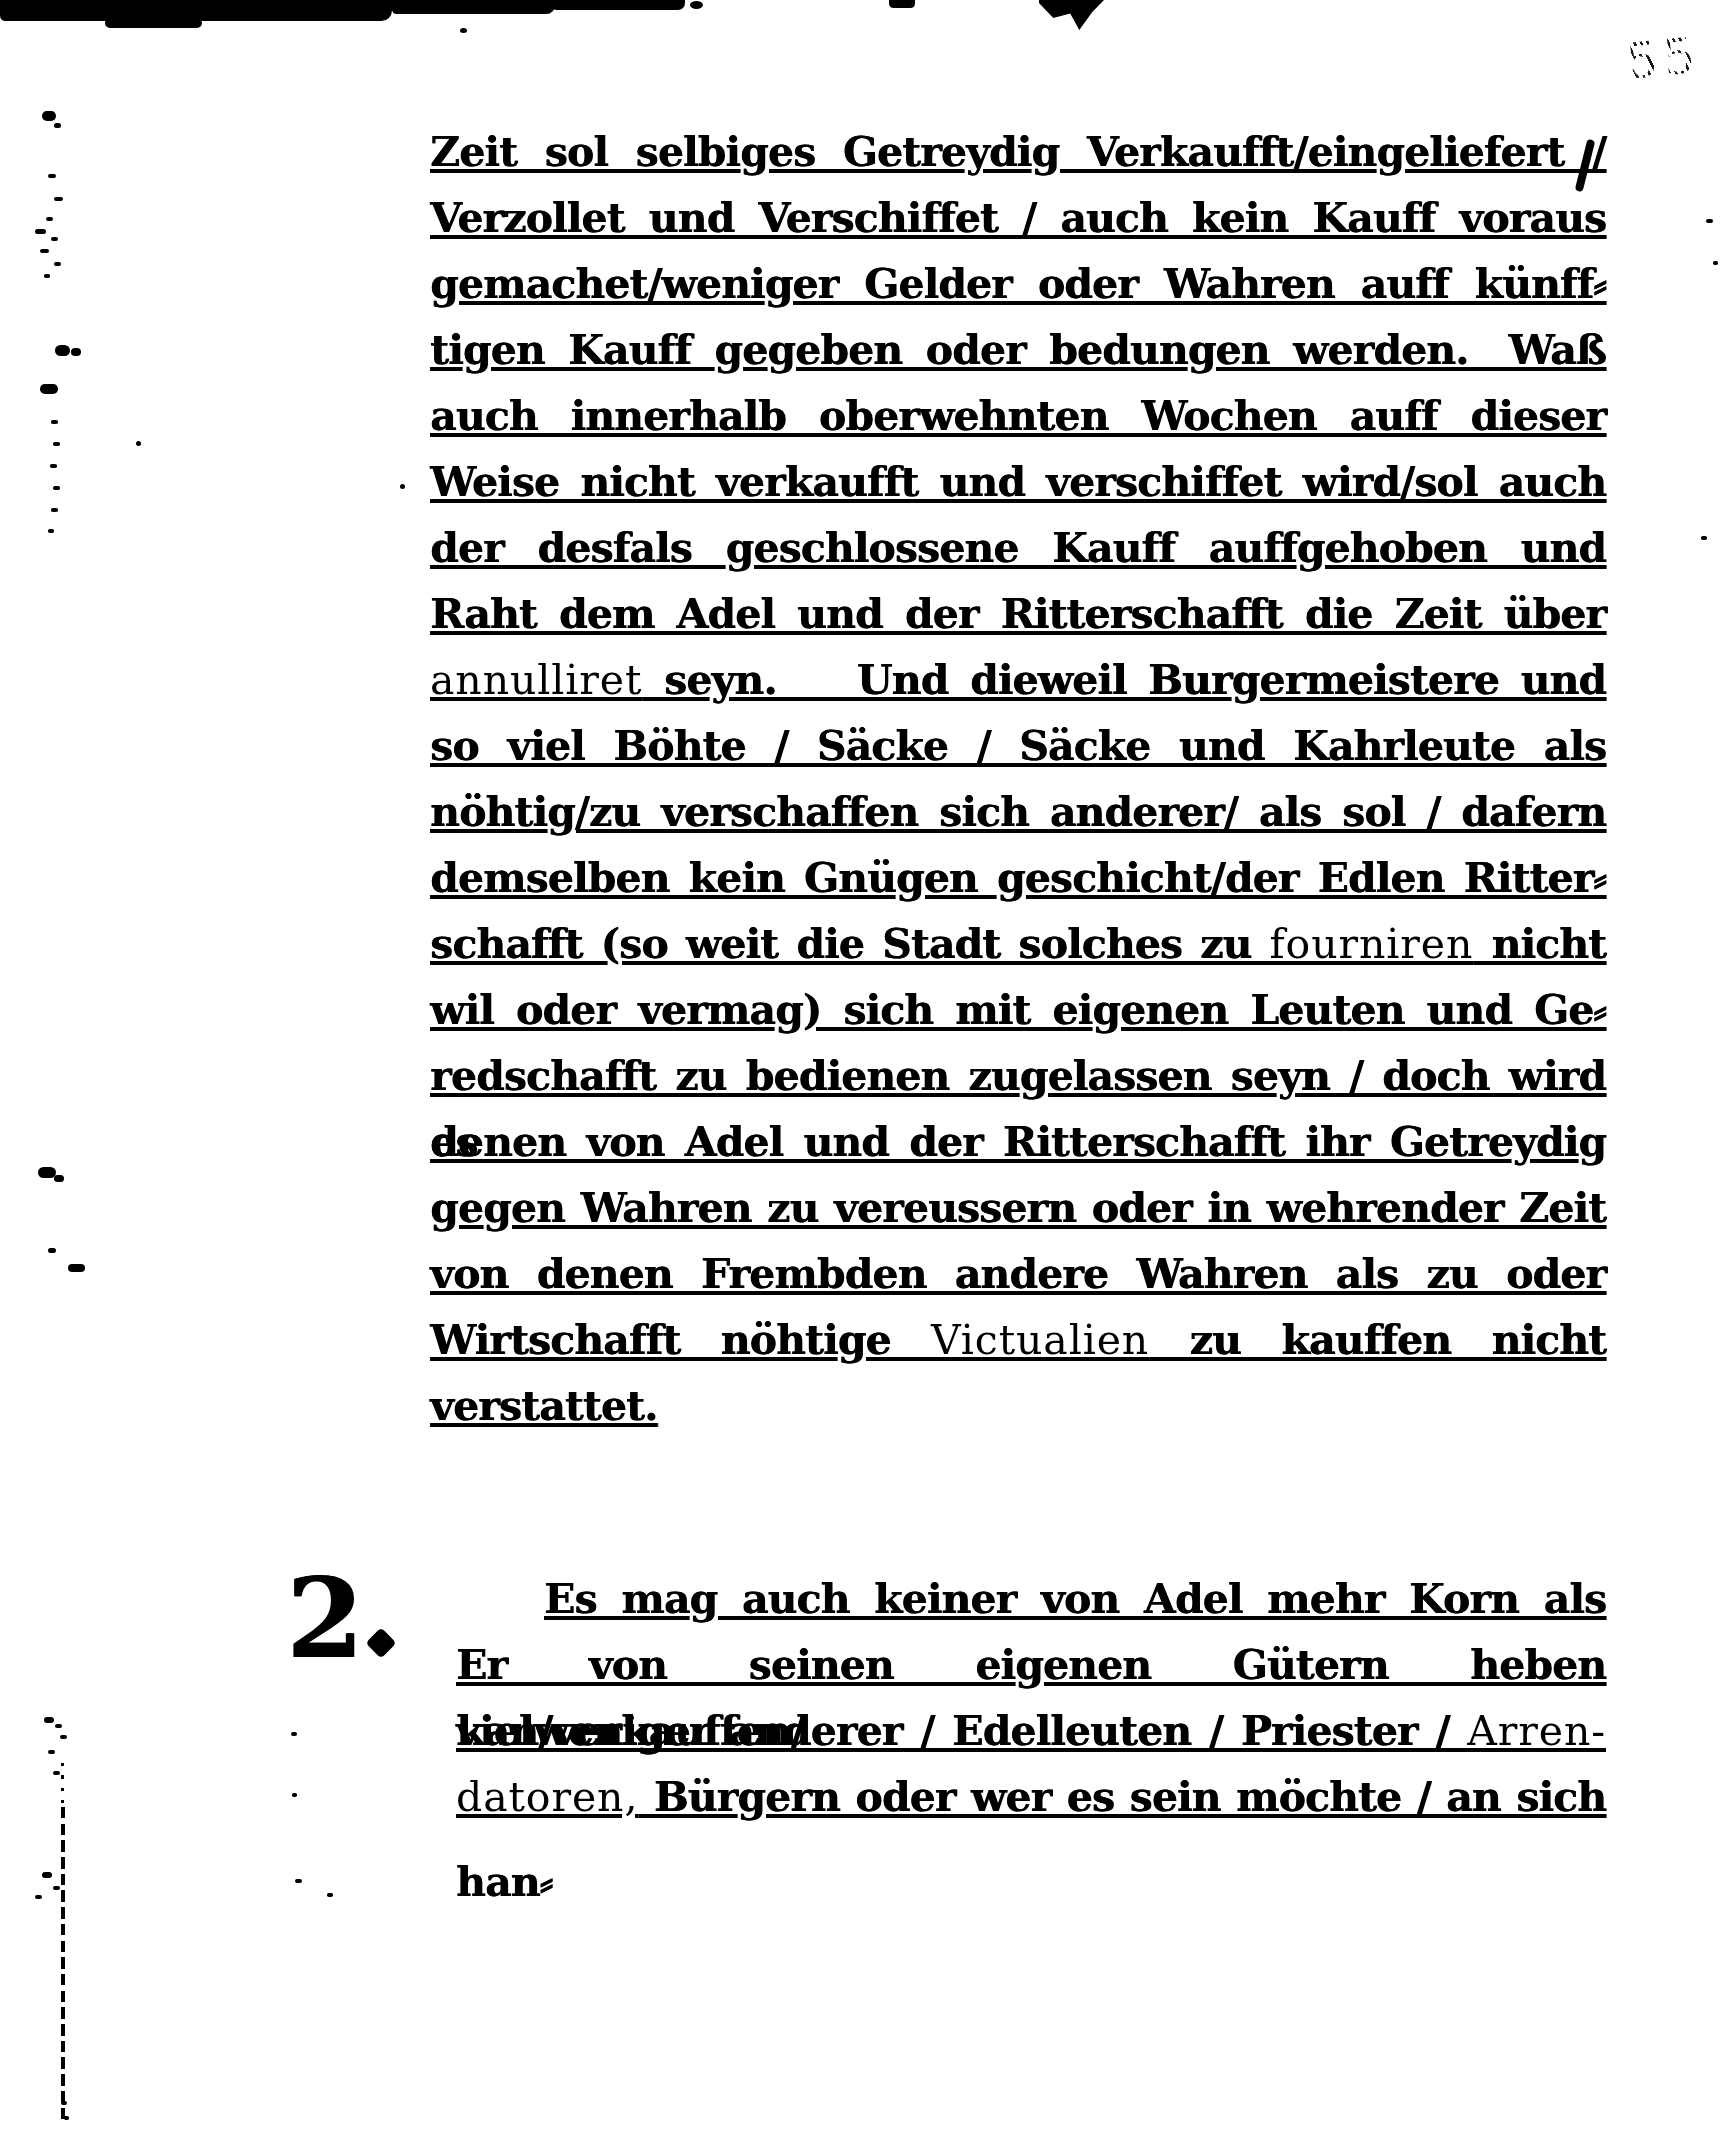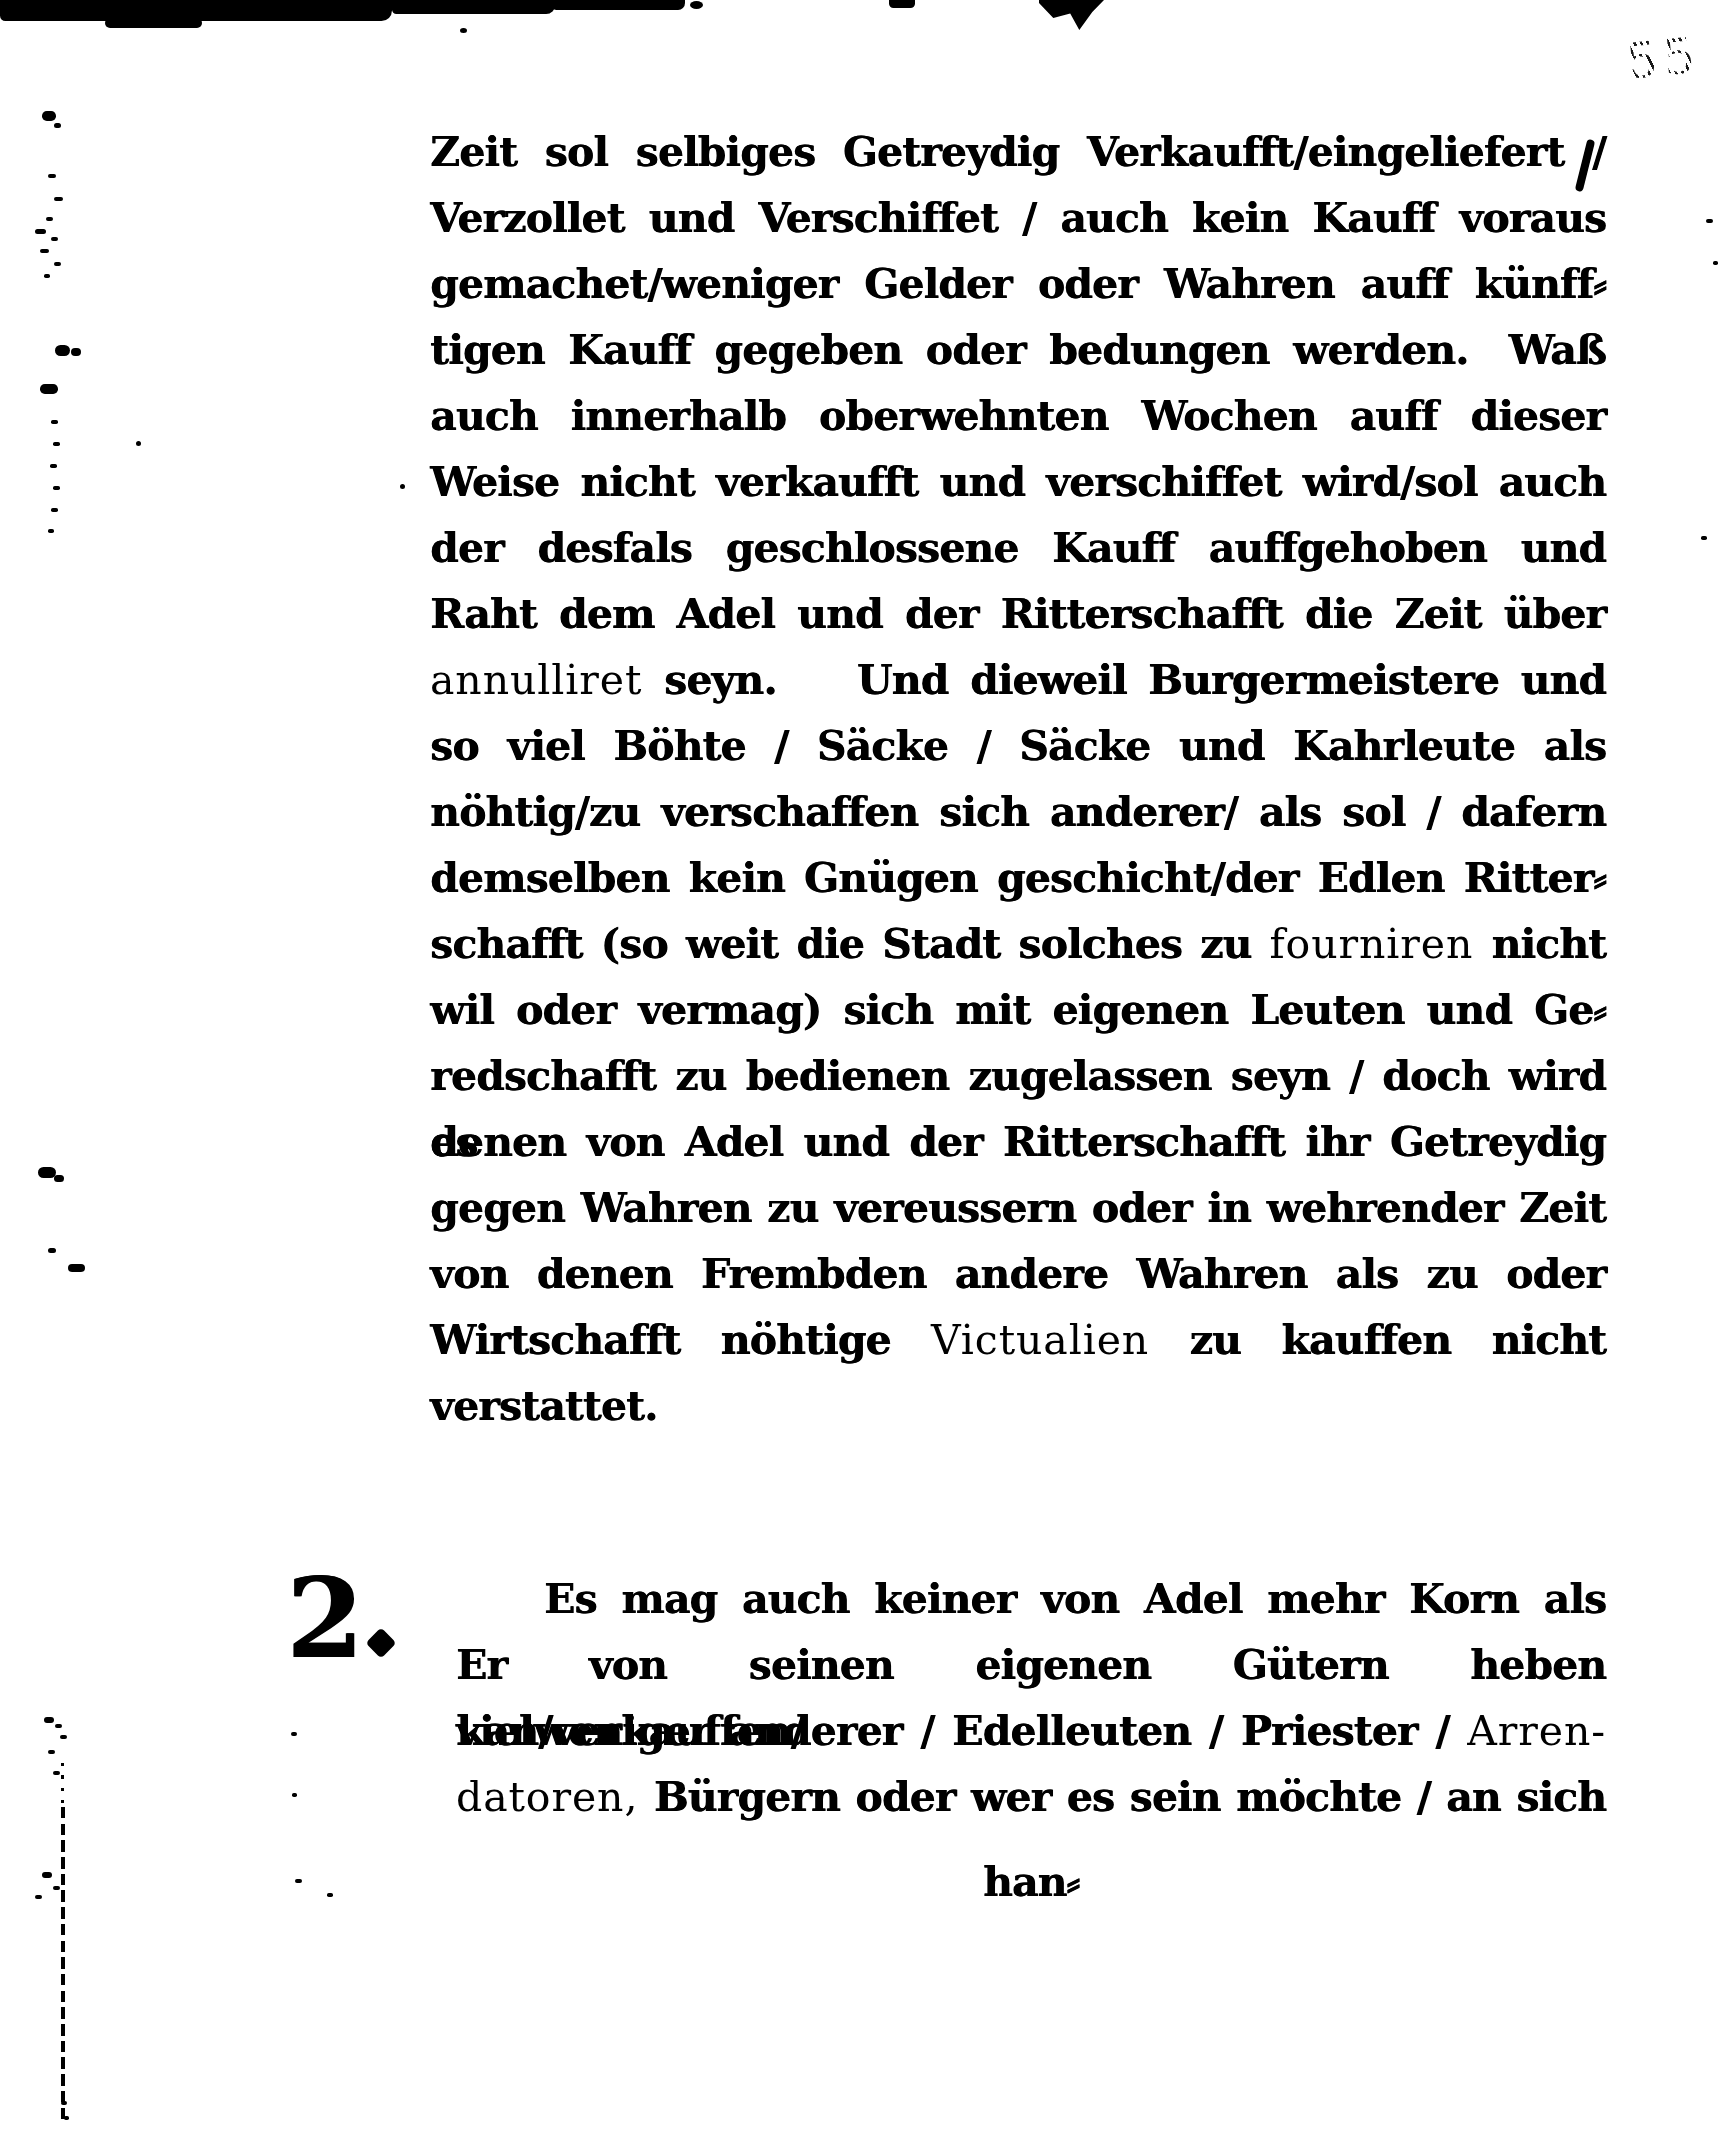--- a/index.html
+++ b/index.html
@@ -7,37 +7,37 @@
     width:1735px;height:2135px;
     background:#ffffff;
     position:relative;
     overflow:hidden;
     font-family:"DejaVu Serif","Liberation Serif",serif;
     color:#000;
   }
   .page{position:absolute;inset:0;}
 
   
-  .para{position:absolute;}
+  .para{position:absolute;text-decoration:underline;}
   #para1{left:430px;top:119px;width:1176px;}
   #para2{left:456px;top:1566px;width:1150px;}
   .line{
     height:66px;line-height:66px;
     font-size:41px;font-weight:700;letter-spacing:-0.9px;
     text-align:justify;text-align-last:justify;
     text-shadow:0.6px 0 0 #000;
   }
   .line.end{text-align-last:left;}
   .line.ind{text-indent:88px;}
   .antiqua{font-weight:400;letter-spacing:0.9px;text-shadow:none;}
 
   
   .catchline{
     position:absolute;left:456px;top:1849px;width:1150px;
-    text-align:center;font-size:41px;font-weight:700;letter-spacing:-0.9px;
+    text-align:left;font-size:41px;font-weight:700;letter-spacing:-0.9px;
     line-height:66px;text-shadow:0.6px 0 0 #000;
   }
 
   
   .secnum{
     position:absolute;left:286px;top:1563px;
     font-size:111px;line-height:1;font-weight:700;
     text-shadow:0.9px 0 0 #000;
   }
   .secnum .dot{

